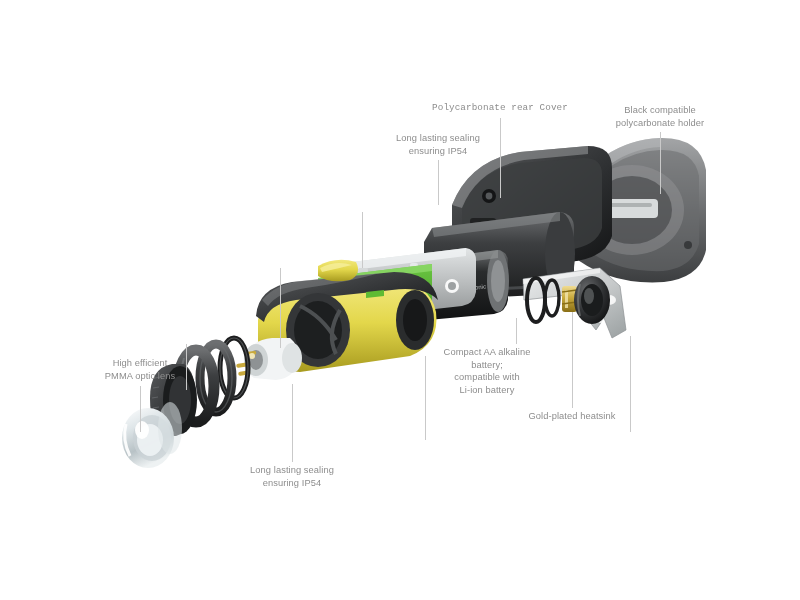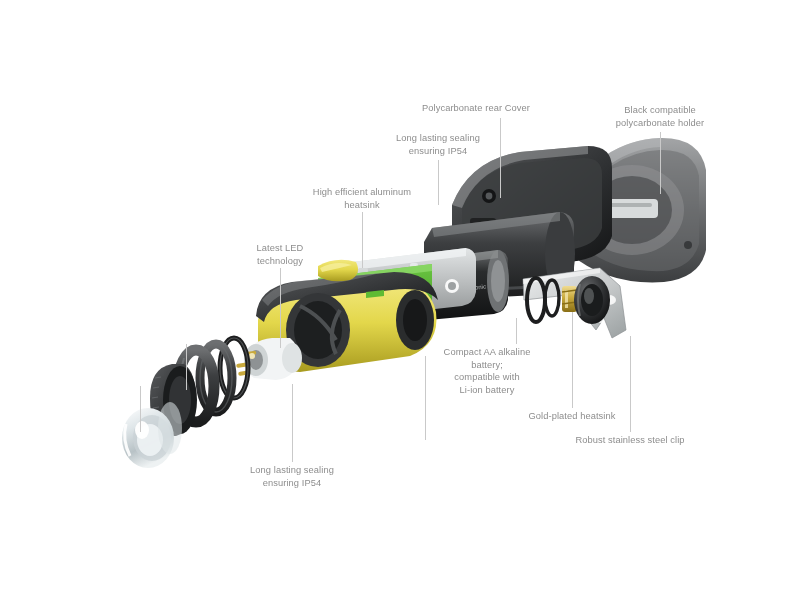--- a/index.html
+++ b/index.html
@@ -274,42 +274,39 @@
   <div class="leader" style="left:362px;top:212px;height:56px;"></div>
   <div class="leader" style="left:280px;top:268px;height:80px;"></div>
   <div class="leader" style="left:186px;top:344px;height:46px;"></div>
   <div class="leader" style="left:140px;top:386px;height:46px;"></div>
   <div class="leader" style="left:292px;top:384px;height:78px;"></div>
   <div class="leader" style="left:425px;top:356px;height:84px;"></div>
   <div class="leader" style="left:516px;top:318px;height:26px;"></div>
   <div class="leader" style="left:572px;top:312px;height:96px;"></div>
   <div class="leader" style="left:630px;top:336px;height:96px;"></div>
 
-  <div class="label c" style="left:476px;top:102px;width:180px;">Polycarbonate rear Cover</div>
+  <div class="label c" style="left:500px;top:102px;width:180px;font-family:Liberation Mono, monospace;">Polycarbonate rear Cover</div>
 
   <div class="label c" style="left:660px;top:104px;width:160px;">Black compatible
 polycarbonate holder</div>
 
   <div class="label c" style="left:438px;top:132px;width:160px;">Long lasting sealing
 ensuring IP54</div>
 
-  <div class="label c" style="left:362px;top:186px;width:180px;">High efficient aluminum
-heatsink</div>
-
-  <div class="label c" style="left:280px;top:242px;width:120px;">Latest LED
-technology</div>
-
-
+
+
+
+  <div class="label c" style="left:140px;top:357px;width:150px;">High efficient
+PMMA optic lens</div>
 
   <div class="label c" style="left:292px;top:464px;width:160px;">Long lasting sealing
 ensuring IP54</div>
 
 
   <div class="label c" style="left:487px;top:346px;width:150px;">Compact AA alkaline
 battery;
 compatible with
 Li-ion battery</div>
 
   <div class="label c" style="left:572px;top:410px;width:160px;">Gold-plated heatsink</div>
 
-  <div class="label c" style="left:630px;top:434px;width:190px;">Robust stainless steel clip</div>
 
 </div>
 
 </body></html>

